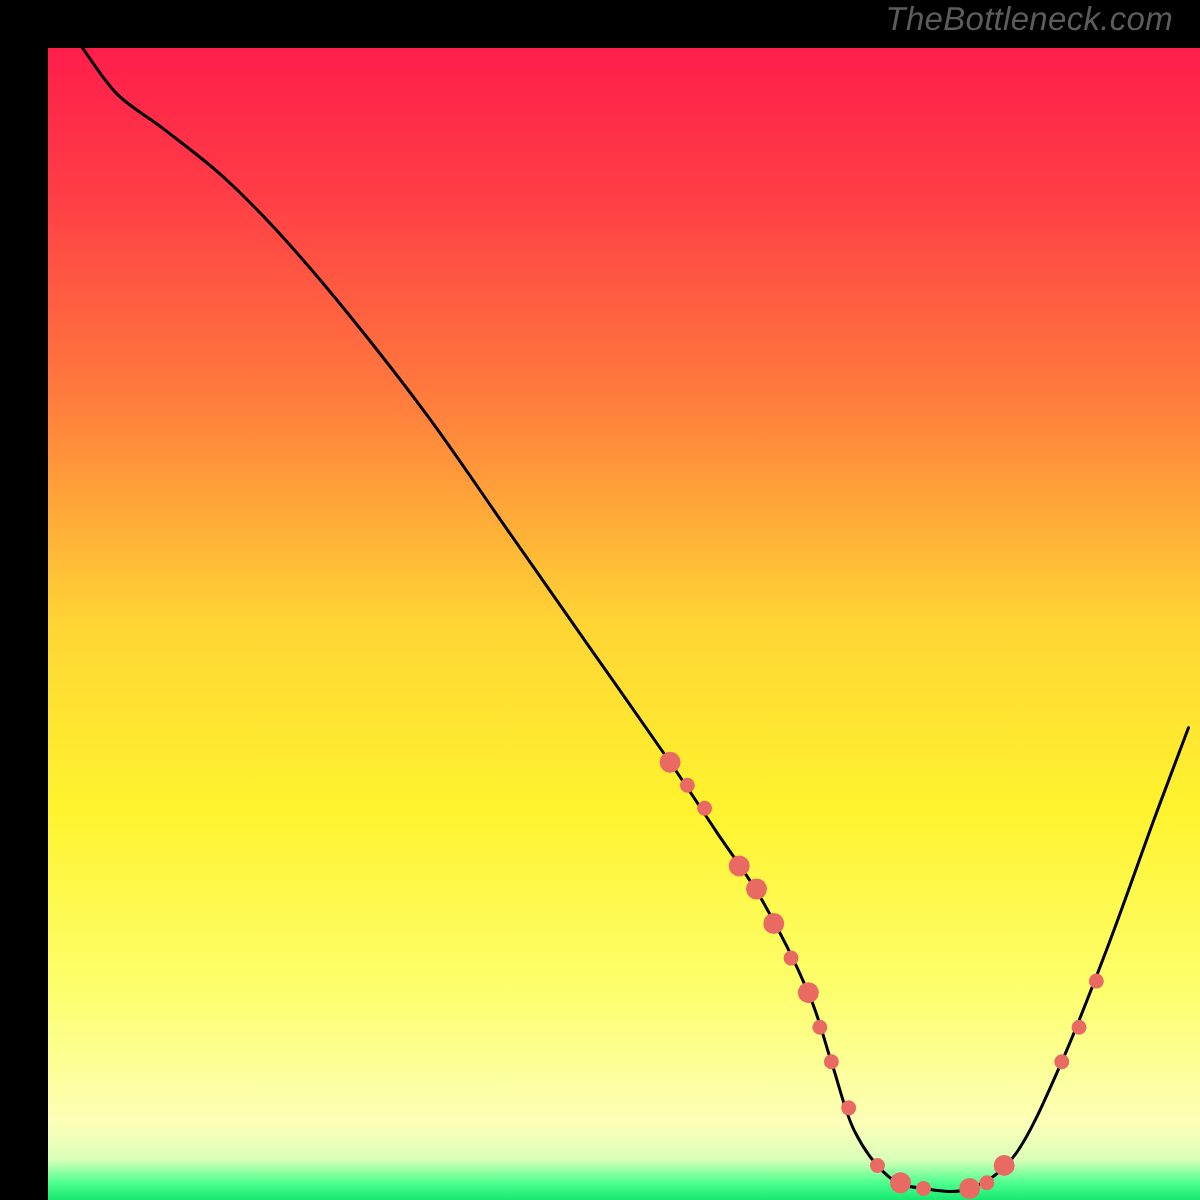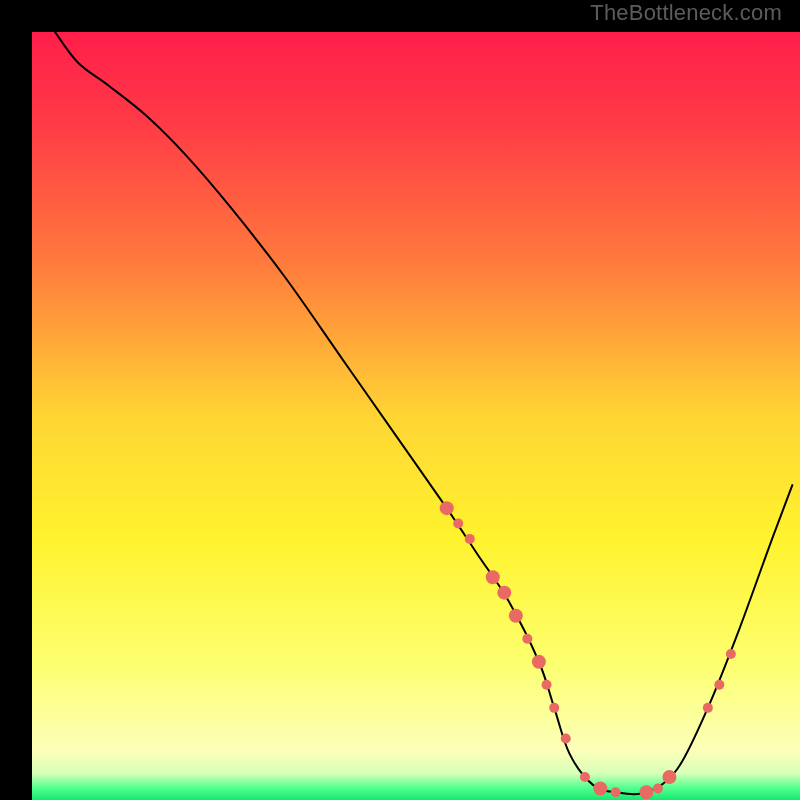--- a/index.html
+++ b/index.html
@@ -28,20 +28,21 @@
   }
   .watermark {
     position: absolute;
     top: 0px;
     right: 18px;
     color: #5c5c5c;
     font-size: 22px;
     font-weight: 500;
     letter-spacing: 0.2px;
     z-index: 5;
+    font-style: italic;
   }
   svg { display: block; }
 </style>
 </head>
 <body>
 
 <div class="frame">
   <svg class="plot-area" width="768" height="768" viewBox="0 0 768 768">
     <defs>
       <linearGradient id="bg-grad" x1="0" y1="0" x2="0" y2="1">

